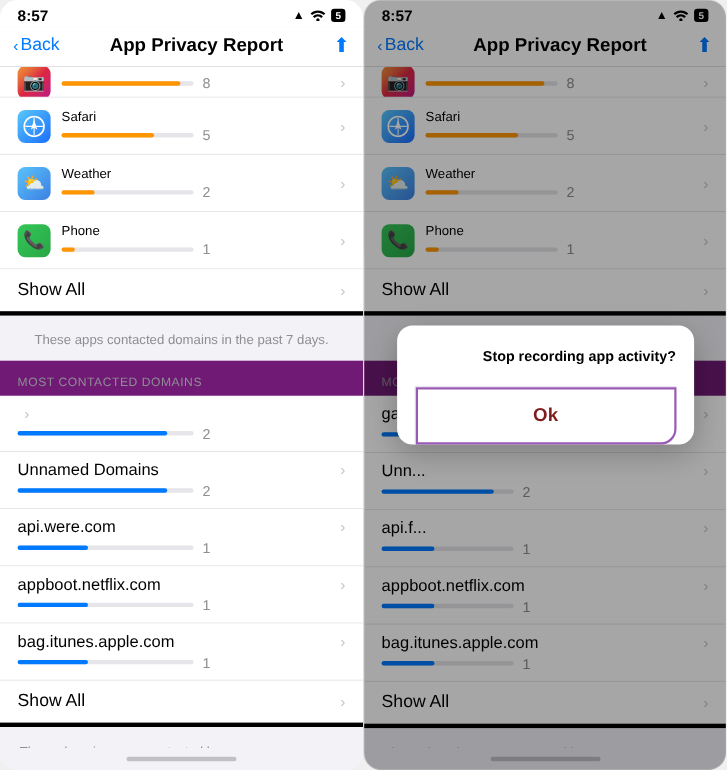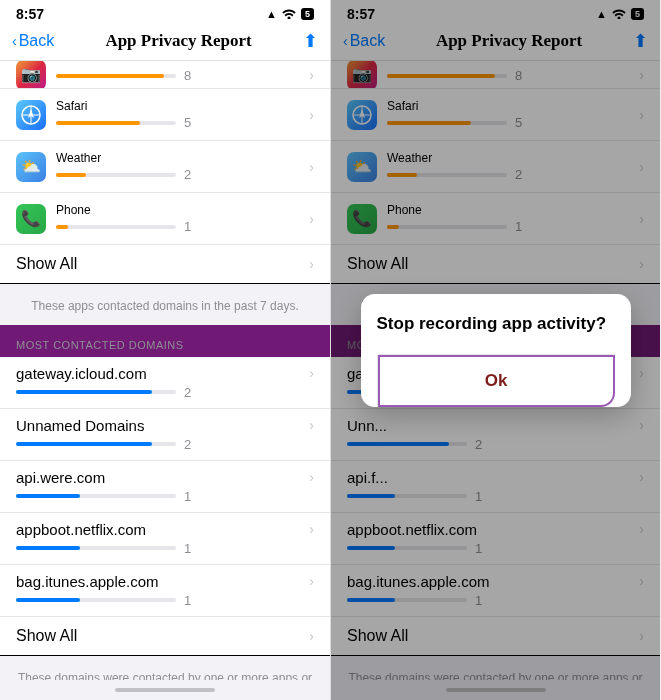--- a/index.html
+++ b/index.html
@@ -13,20 +13,21 @@
     }
 
     .phone-screen {
       width: 330px;
       height: 700px;
       background: #f2f2f7;
       display: flex;
       flex-direction: column;
       overflow: hidden;
       position: relative;
+      border-radius: 16px;
     }
 
     .phone-screen.right {
       border-left: 1px solid #ddd;
     }
 
     
     .status-bar {
       display: flex;
       justify-content: space-between;
@@ -60,21 +61,20 @@
       color: #007aff;
       font-size: 16px;
       display: flex;
       align-items: center;
       gap: 2px;
     }
     .nav-title {
       font-size: 17px;
       font-weight: 600;
       color: #000;
-      font-family: Liberation Serif, serif;
     }
     .nav-icon {
       color: #007aff;
       font-size: 18px;
     }
     .chevron-left { font-size: 14px; font-weight: 400; }
 
     
     .content {
       flex: 1;
@@ -141,21 +141,21 @@
     .domain-name { font-size: 15px; color: #000; }
     .domain-bar-row { display: flex; align-items: center; gap: 6px; margin-top: 3px; }
     .domain-bar { height: 4px; border-radius: 2px; background: #007aff; }
 
     .show-all-item {
       background: #fff;
       padding: 10px 16px;
       display: flex;
       align-items: center;
       justify-content: space-between;
-      border-bottom: 1px solid #000000;
+      border-bottom: 4px solid #000000;
     }
 
     .section-footer {
       font-size: 12px;
       color: #8e8e93;
       padding: 6px 16px 10px;
       background: #f2f2f7;
       line-height: 1.4;
       text-align: center;
     }
@@ -199,23 +199,23 @@
 
     .modal-box {
       background: #fff;
       border-radius: 14px;
       width: 270px;
       padding: 20px 16px 0;
       box-shadow: 0 8px 30px rgba(0,0,0,0.25);
     }
 
     .modal-title {
-      font-size: 17px;
+      font-size: 13px;
       font-weight: 700;
-      text-align: left;
+      text-align: right;
       color: #000;
       margin-bottom: 20px;
     }
 
     .modal-body {
       font-size: 13px;
       color: #000;
       text-align: center;
       line-height: 1.5;
       margin-bottom: 16px;
@@ -358,21 +358,20 @@
       </div>
     </div>
 
     <div class="section-footer">These apps contacted domains in the past 7 days.</div>
 
     <div class="section-header">MOST CONTACTED DOMAINS</div>
 
     <div class="section">
       <div class="domain-item">
         <div class="domain-row">
-          <span class="domain-name">gateway.icloud.com</span>
           <span class="chevron-right">›</span>
         </div>
         <div class="domain-bar-row">
           <div class="progress-bar-container" style="max-width:160px;">
               <div class="domain-bar" style="width:85%"></div>
             </div>
           <span class="item-count">2</span>
         </div>
       </div>
 

